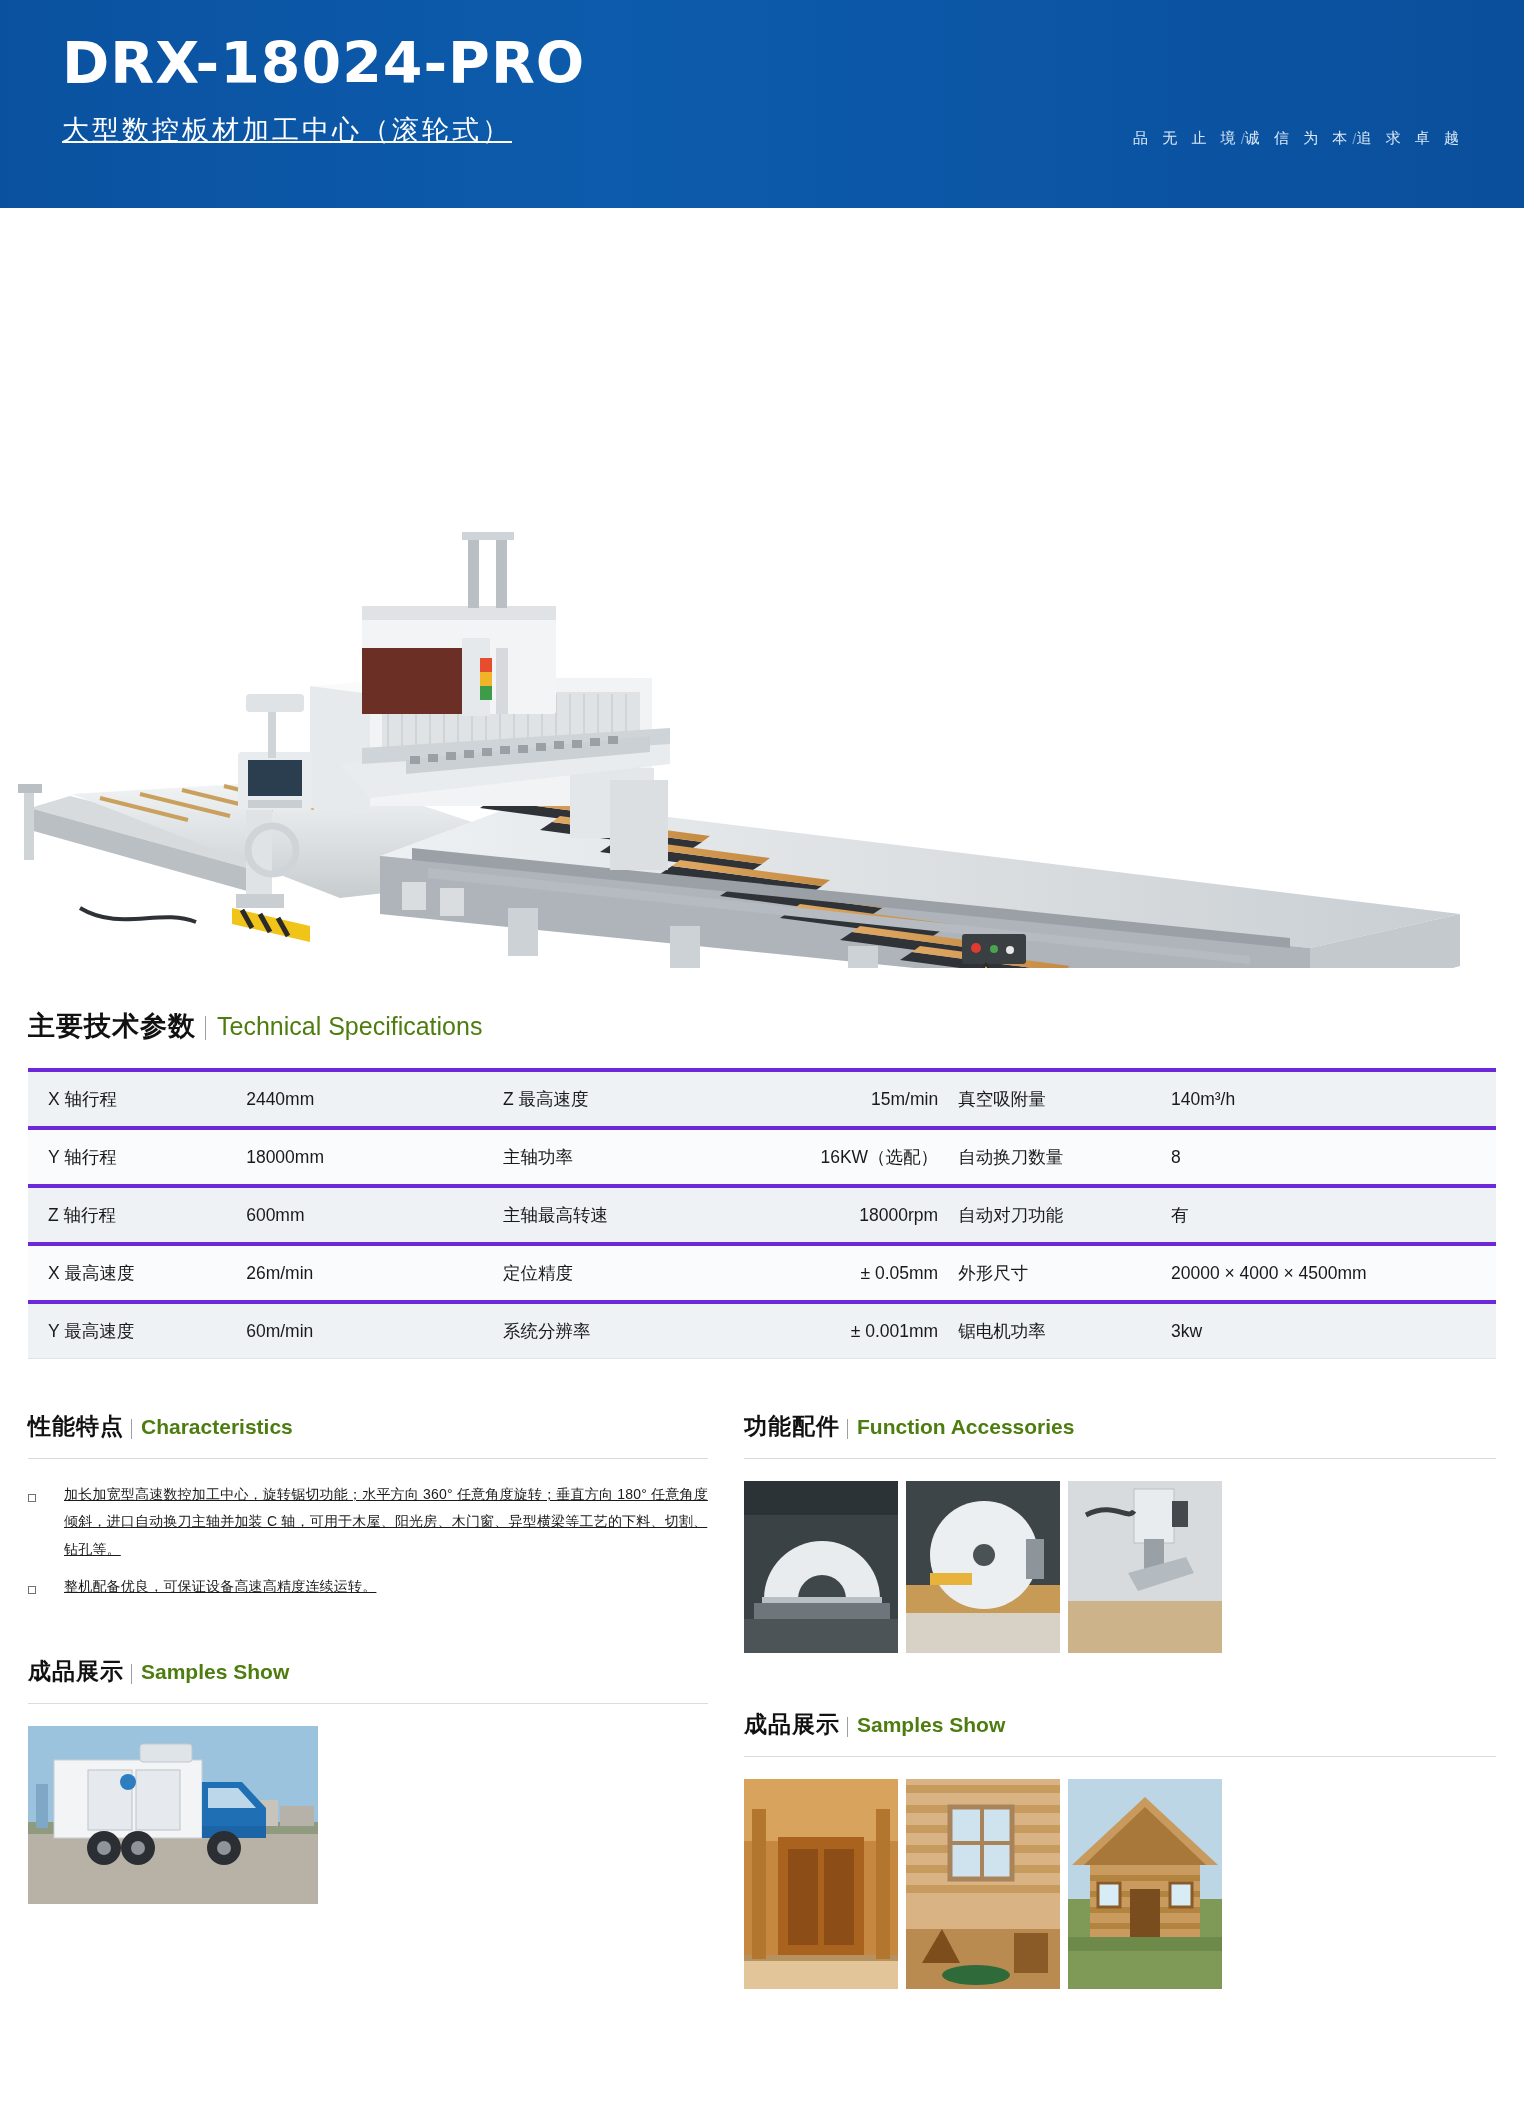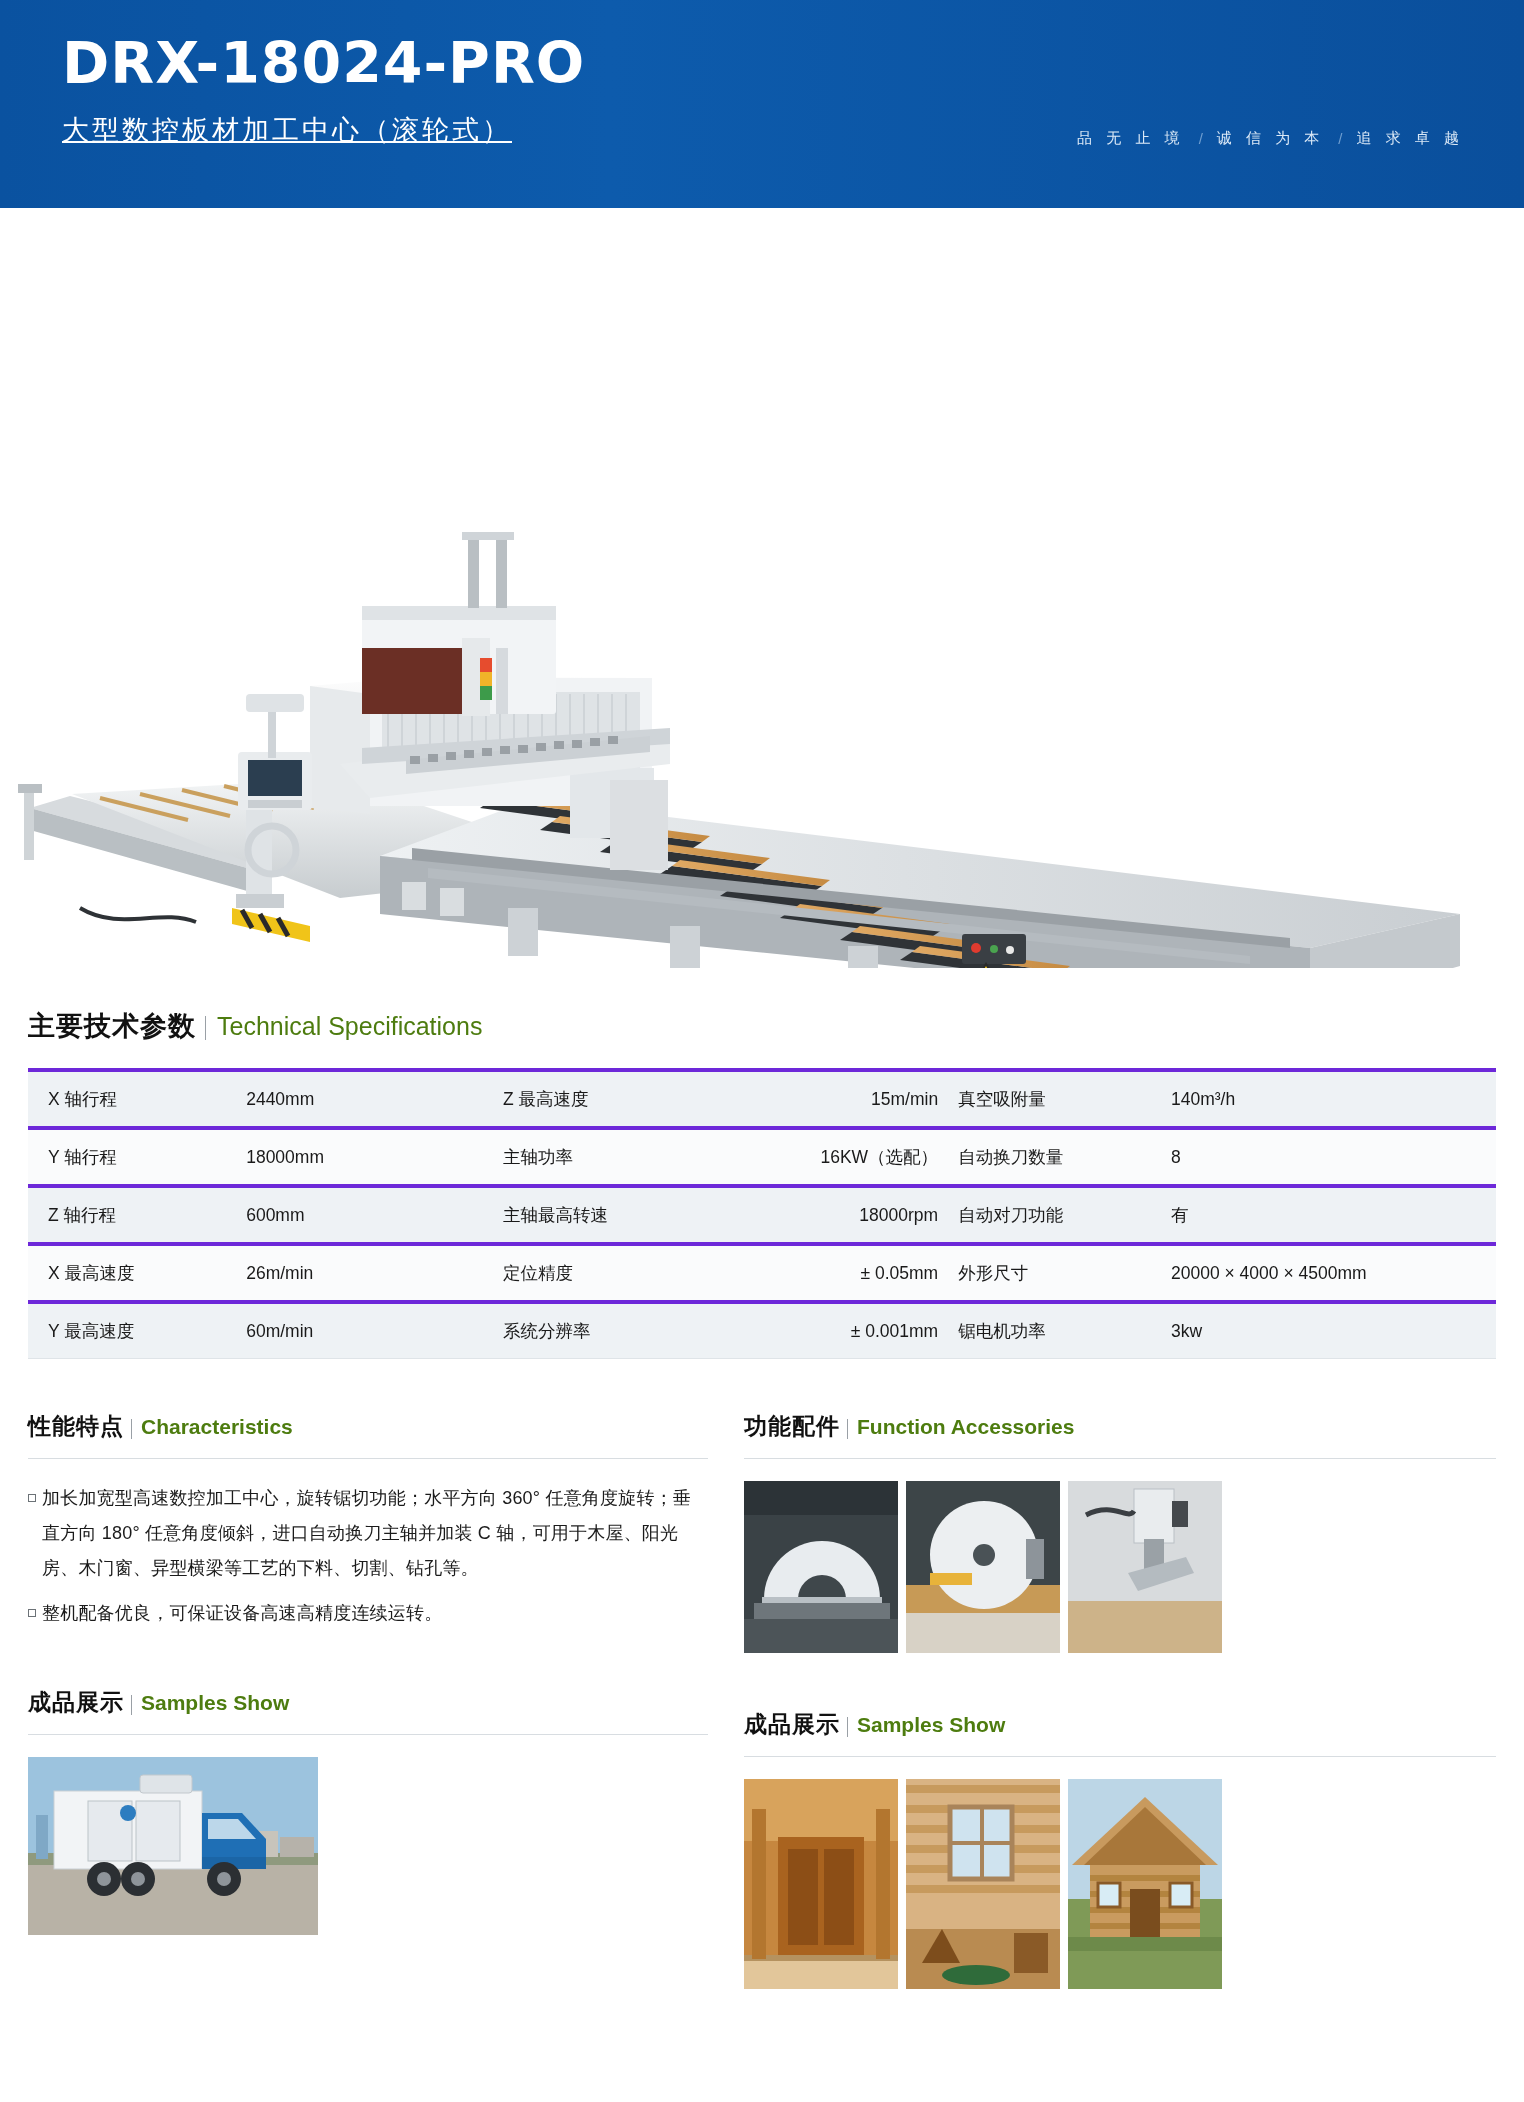--- a/index.html
+++ b/index.html
@@ -41,21 +41,20 @@
   }
   .header-slogan {
     position: absolute;
     right: 60px;
     bottom: 60px;
     color: #dbe9f7;
     font-size: 15px;
     letter-spacing: 5px;
     display: flex;
     align-items: center;
-    gap: 14px;
   }
   .header-slogan .sep { color: #6f9ed0; letter-spacing: 0; }
 
   
   .hero {
     position: relative;
     height: 760px;
     margin: 0 10px;
     overflow: hidden;
   }
@@ -124,25 +123,26 @@
     gap: 36px;
   }
   .col-left { width: 680px; flex: none; }
   .col-right { flex: 1; }
 
   .rule { height: 1px; background: #d8dde1; margin-top: 6px; }
 
   .bullets { margin-top: 22px; }
   .bullet {
     display: flex;
-    gap: 6px;
-    font-size: 18px;
+    gap: 28px;
+    font-size: 14px;
     line-height: 1.95;
     color: #1b1b1b;
     margin-bottom: 10px;
+    text-decoration: underline;
   }
   .bullet .sq {
     flex: none;
     width: 8px; height: 8px;
     border: 1px solid #6c7277;
     margin-top: 13px;
     background: #fff;
   }
   .bullet .txt { letter-spacing: 0.2px; }
 

